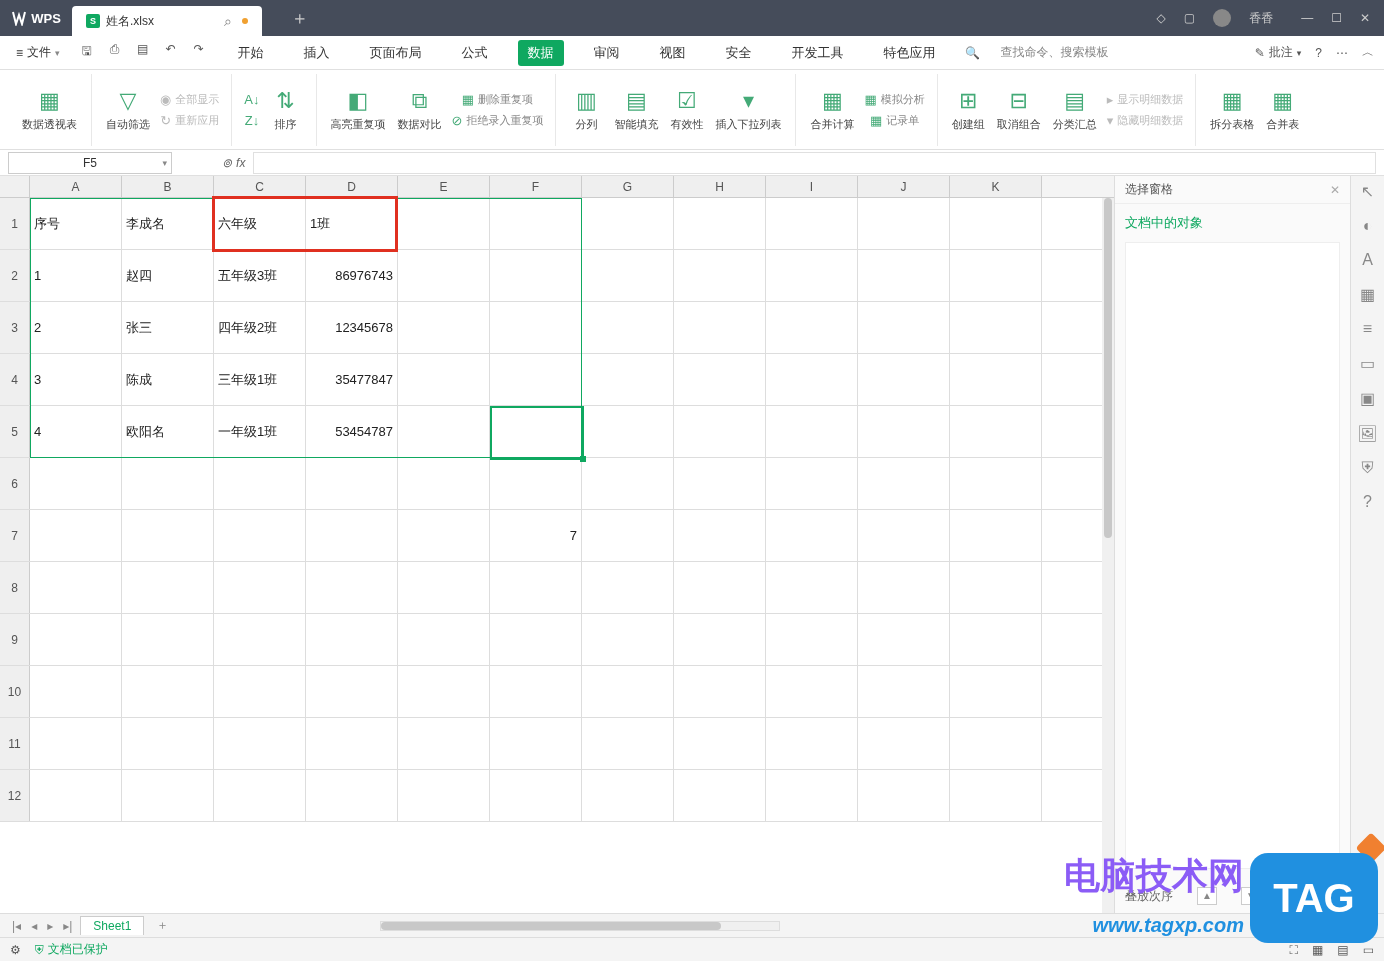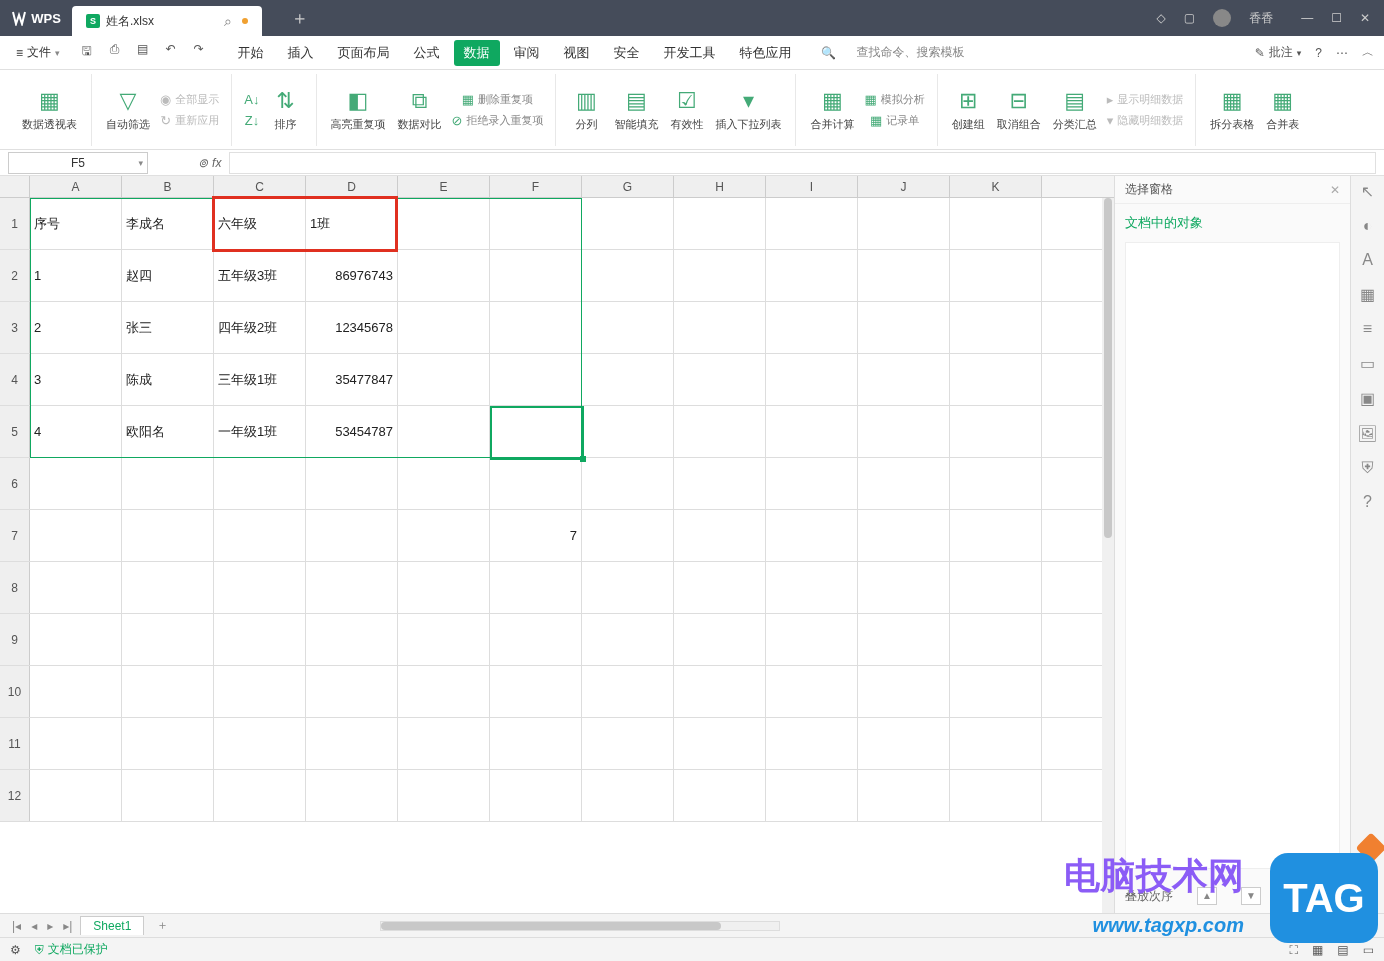--- a/index.html
+++ b/index.html
@@ -18,42 +18,42 @@
 .title-right { display: flex; align-items: center; gap: 18px; padding-right: 14px; color: #ccc; }
 .title-right span { cursor: pointer; }
 .win-controls { display: flex; gap: 18px; margin-left: 10px; }
 .avatar-small { width: 18px; height: 18px; border-radius: 50%; background: #888; display: inline-block; }
 
 
 .menubar { height: 34px; background: #fff; border-bottom: 1px solid #e0e0e0; display: flex; align-items: center; padding: 0 10px; gap: 4px; }
 .file-btn { display: flex; align-items: center; gap: 4px; padding: 0 6px; cursor: pointer; }
 .menu-icons { display: flex; gap: 10px; margin-left: 8px; margin-right: 8px; color: #555; }
 .menu-icons span { cursor: pointer; width: 18px; text-align: center; }
-.menu-tabs { display: flex; gap: 4px; margin-left: 8px; }
+.menu-tabs { display: flex; gap: 20px; margin-left: 8px; }
 .menu-tab { padding: 4px 10px; cursor: pointer; font-size: 13px; color: #333; }
 .menu-tab.active { background: #0fa860; color: #fff; border-radius: 3px; }
 .search-box { margin-left: 16px; display: flex; align-items: center; color: #888; font-size: 12px; }
 .menu-right { margin-left: auto; display: flex; align-items: center; gap: 14px; color: #555; }
 .menu-right > span, .menu-right > div { cursor: pointer; }
 
 
 .ribbon { height: 80px; background: #fff; border-bottom: 1px solid #e0e0e0; display: flex; align-items: center; padding: 0 8px; }
 .ribbon-group { display: flex; flex-direction: row; align-items: center; height: 72px; padding: 0 8px; border-right: 1px solid #e8e8e8; }
 .ribbon-group:last-child { border-right: none; }
 .rbtn { display: flex; flex-direction: column; align-items: center; justify-content: center; padding: 2px 6px; cursor: pointer; font-size: 11px; color: #444; gap: 2px; min-width: 44px; }
 .rbtn .ricon { font-size: 22px; height: 28px; display: flex; align-items: center; color: #4a7; }
 .rbtn.small { flex-direction: row; font-size: 11px; min-width: auto; gap: 4px; padding: 2px 4px; color: #888; }
 .rbtn.small .ricon { font-size: 13px; height: auto; }
 .rbtn.disabled { color: #bbb; }
 .rbtn.disabled .ricon { color: #bbb; }
 .rstack { display: flex; flex-direction: column; gap: 2px; justify-content: center; }
 
 
 .formula-bar { height: 26px; background: #fff; border-bottom: 1px solid #e0e0e0; display: flex; align-items: center; }
-.name-box { width: 140px; height: 22px; border: 1px solid #ccc; margin-left: 8px; display: flex; align-items: center; padding: 0 8px; font-size: 12px; background: #fff; justify-content: center; position: relative; }
+.name-box { width: 164px; height: 22px; border: 1px solid #ccc; margin-left: 8px; display: flex; align-items: center; padding: 0 8px; font-size: 12px; background: #fff; justify-content: center; position: relative; }
 .name-box::after { content: "▾"; position: absolute; right: 4px; font-size: 9px; color: #888; }
 .fx-label { margin-left: 50px; font-style: italic; color: #666; display: flex; align-items: center; gap: 4px; }
 .formula-input { flex: 1; height: 22px; border: 1px solid #e0e0e0; margin-left: 8px; margin-right: 8px; padding: 0 6px; }
 
 
 .main { display: flex; height: calc(961px - 36px - 34px - 80px - 26px - 24px - 24px); position: relative; }
 
 
 .sheet-area { flex: 1; position: relative; overflow: hidden; display: flex; flex-direction: column; }
 .col-headers { display: flex; height: 22px; background: #f4f4f4; border-bottom: 1px solid #ccc; }
@@ -101,21 +101,21 @@
 .sp-footer { padding: 8px 10px; display: flex; align-items: center; gap: 24px; font-size: 12px; color: #666; }
 .sp-footer .arrow-btn { width: 20px; height: 18px; border: 1px solid #ccc; background: #fff; text-align: center; line-height: 16px; font-size: 10px; color: #888; cursor: pointer; }
 
 
 .right-strip { width: 34px; background: #f4f4f4; border-left: 1px solid #ddd; display: flex; flex-direction: column; align-items: center; padding-top: 6px; gap: 16px; color: #888; }
 .right-strip span { cursor: pointer; font-size: 16px; }
 
 
 .watermark1 { position: absolute; right: 140px; bottom: 60px; font-size: 36px; font-weight: bold; color: #8b5cf6; font-family: "SimHei", sans-serif; pointer-events: none; }
 .watermark2 { position: absolute; right: 140px; bottom: 24px; font-size: 20px; font-weight: bold; color: #2090e0; font-style: italic; pointer-events: none; }
-.tag-badge { position: absolute; right: 6px; bottom: 18px; width: 108px; height: 90px; background: #2090e0; border-radius: 18px; display: flex; align-items: center; justify-content: center; color: #fff; font-size: 40px; font-weight: bold; pointer-events: none; }
+.tag-badge { position: absolute; right: 6px; bottom: 18px; width: 128px; height: 90px; background: #2090e0; border-radius: 18px; display: flex; align-items: center; justify-content: center; color: #fff; font-size: 40px; font-weight: bold; pointer-events: none; }
 .tag-corner { position: absolute; right: 2px; bottom: 102px; width: 22px; height: 22px; background: #f08030; border-radius: 4px; transform: rotate(45deg); pointer-events: none; }
 
 svg { display: block; }
 </style>
 </head>
 <body>
 
 <div class="titlebar">
   <div class="wps-logo">
     <svg width="16" height="16" viewBox="0 0 16 16">

